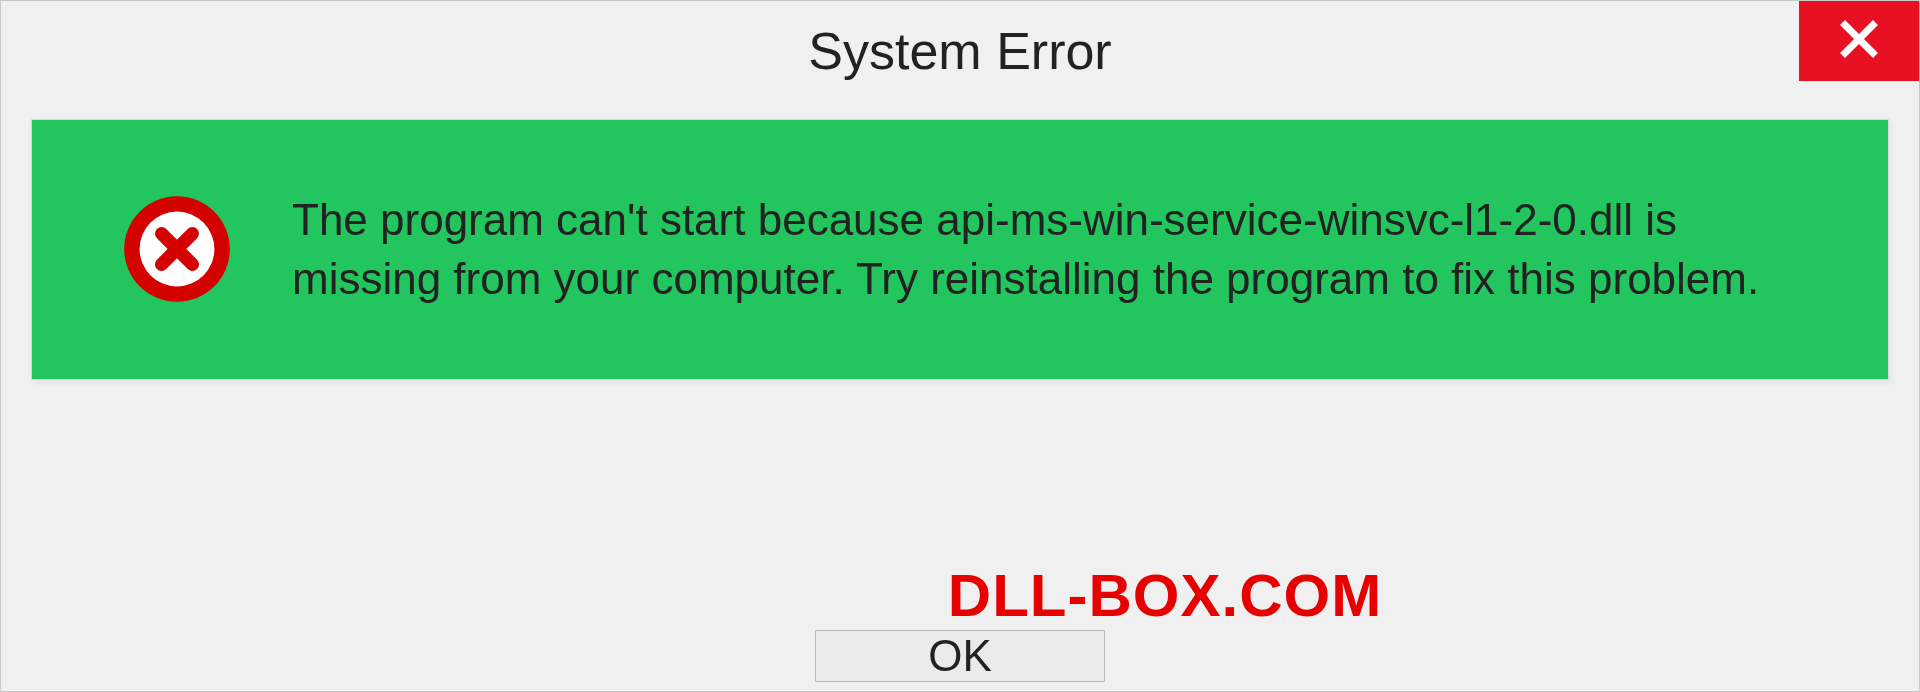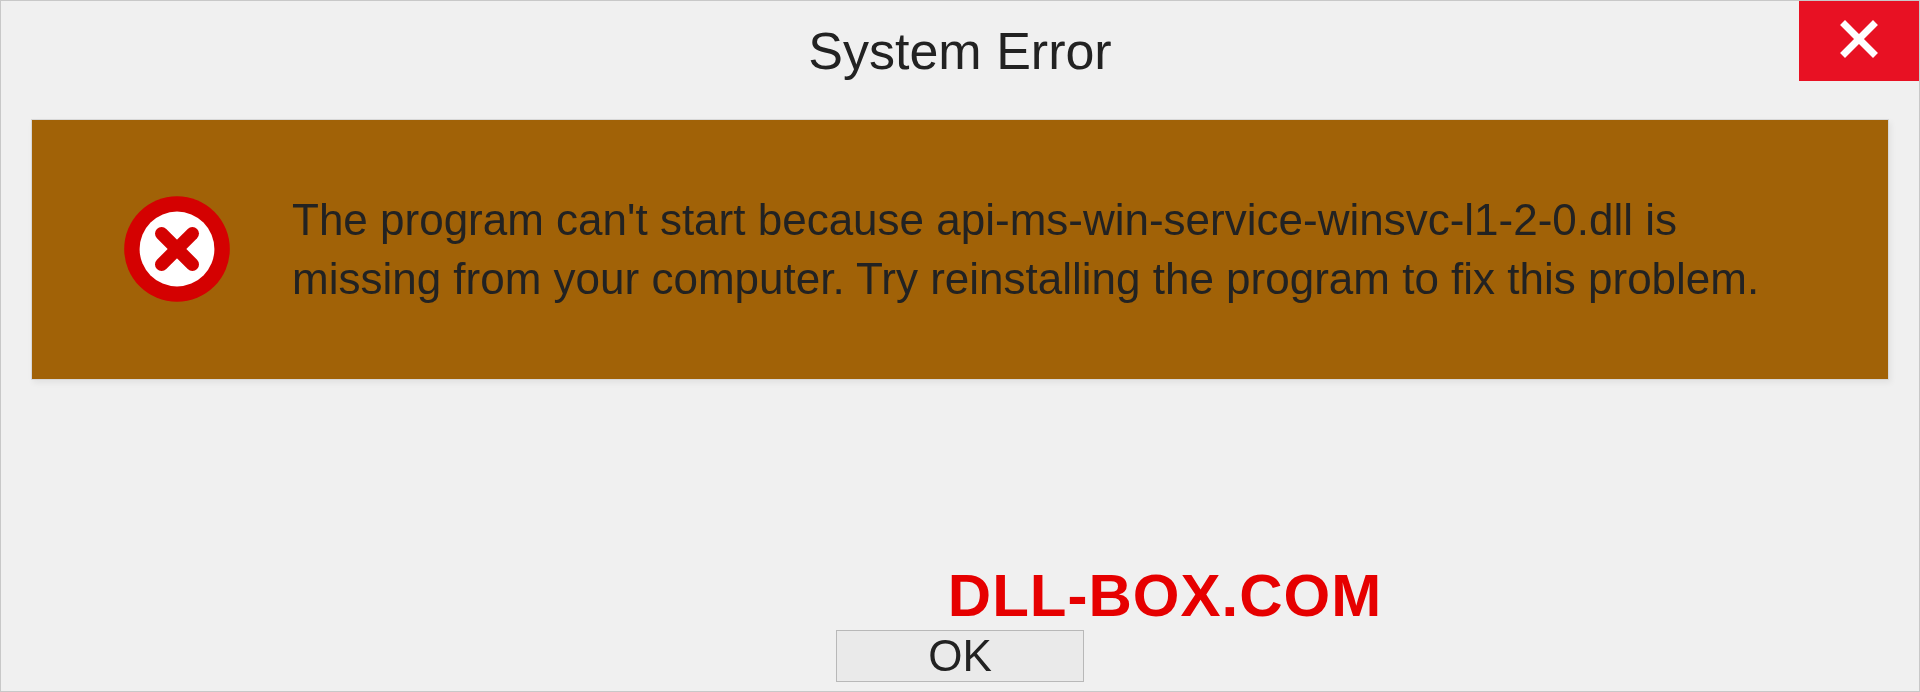--- a/index.html
+++ b/index.html
@@ -48,21 +48,21 @@
       align-items: center;
       justify-content: center;
       cursor: pointer;
     }
     .close-button svg {
       width: 42px;
       height: 42px;
     }
     .content-panel {
       margin: 18px 30px 0 30px;
-      background: #a16207;
+      background: #22c55e;
       border: 1px solid #d8d8d8;
       box-shadow: 2px 3px 6px rgba(0,0,0,0.06);
       padding: 70px 60px 70px 90px;
       display: flex;
       align-items: center;
       gap: 60px;
     }
     .error-icon-wrap {
       flex: 0 0 auto;
       width: 110px;
@@ -95,21 +95,21 @@
     }
     .watermark {
       font-size: 60px;
       font-weight: 800;
       color: #e60000;
       letter-spacing: 1px;
       font-family: Arial, Helvetica, sans-serif;
       margin-left: 410px;
     }
     .ok-button {
-      width: 248px;
+      width: 290px;
       height: 85px;
       background: #eaeaea;
       border: 1px solid #b8b8b8;
       display: flex;
       align-items: center;
       justify-content: center;
       font-size: 44px;
       color: #222;
       cursor: pointer;
     }

